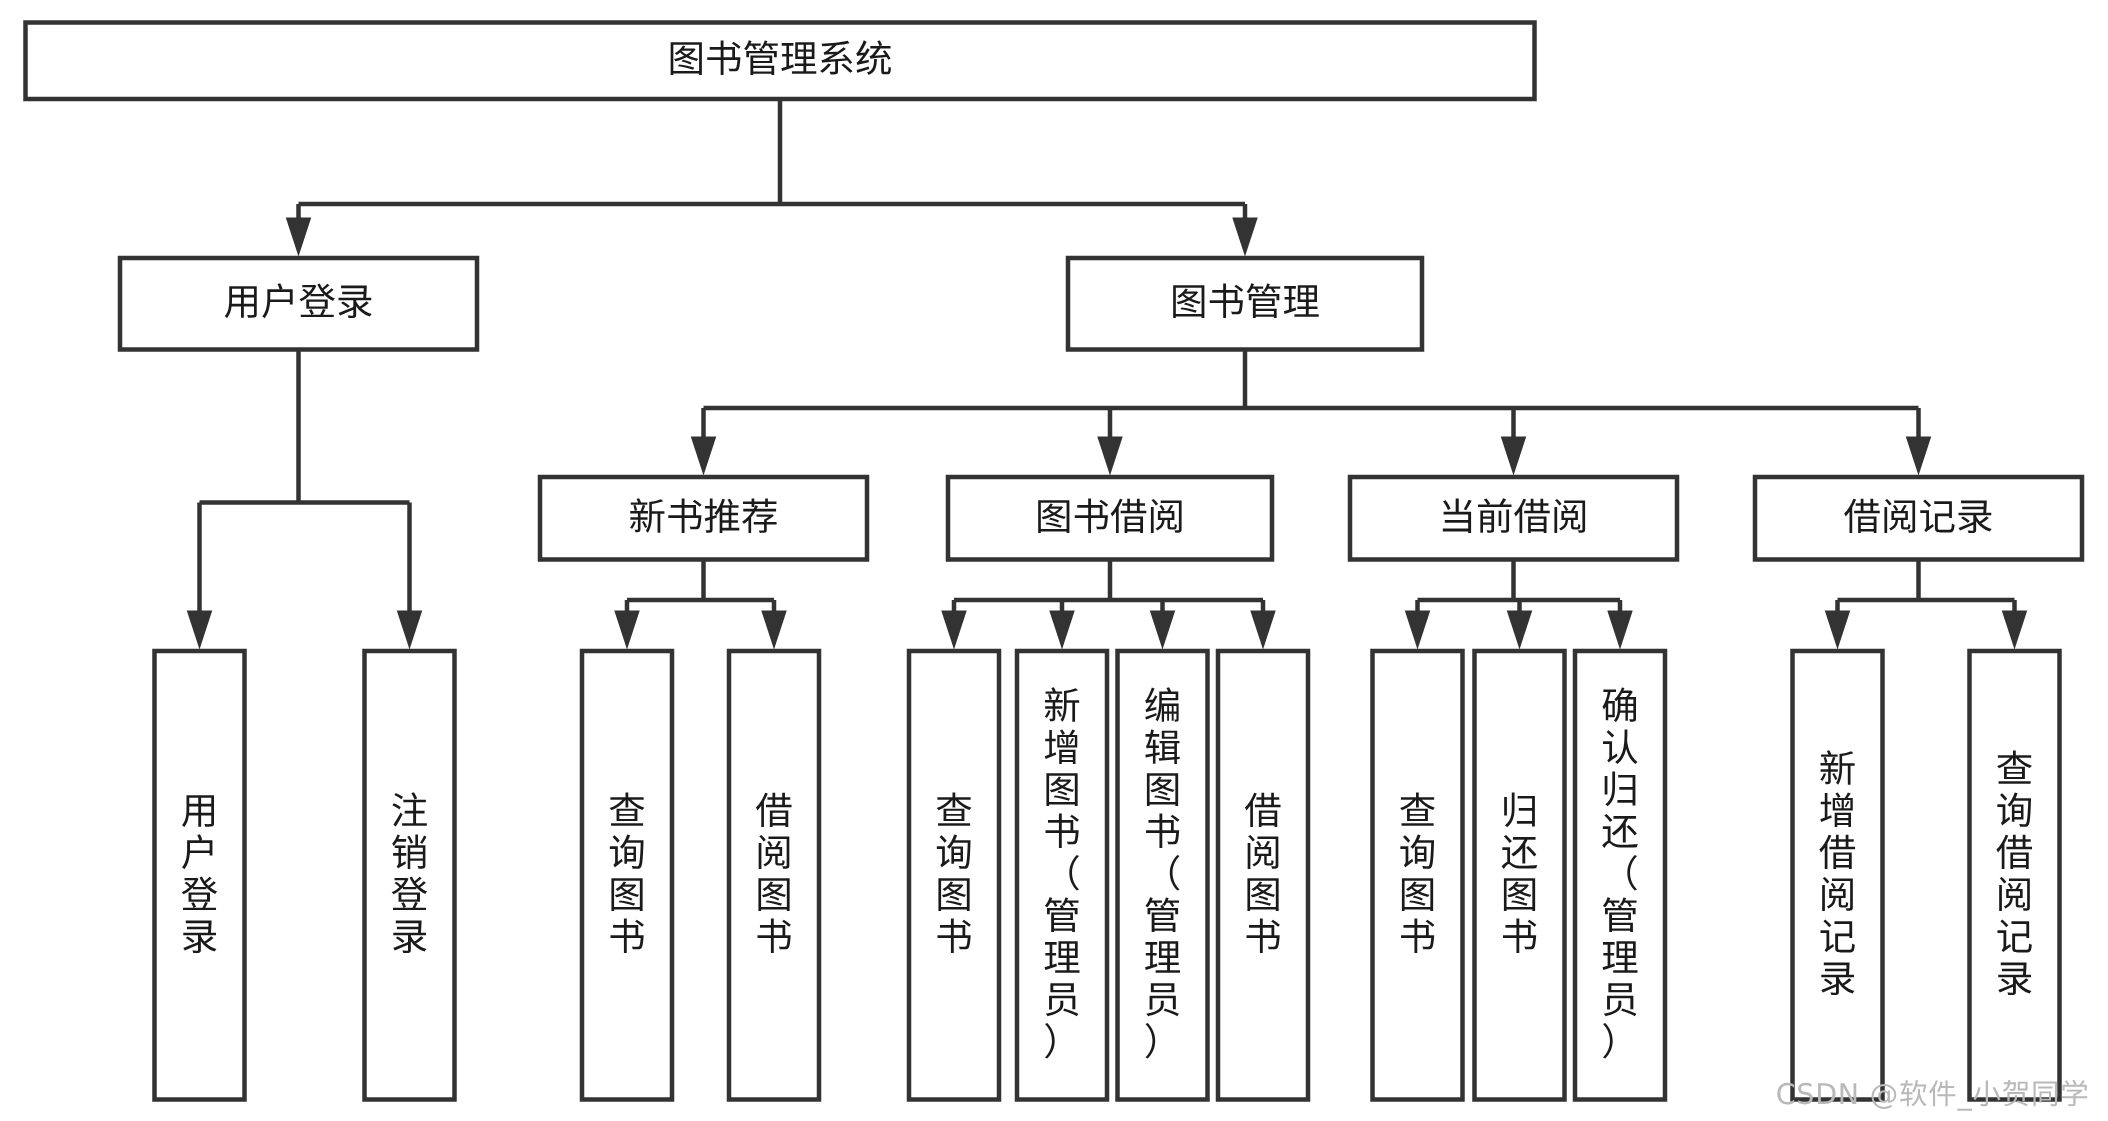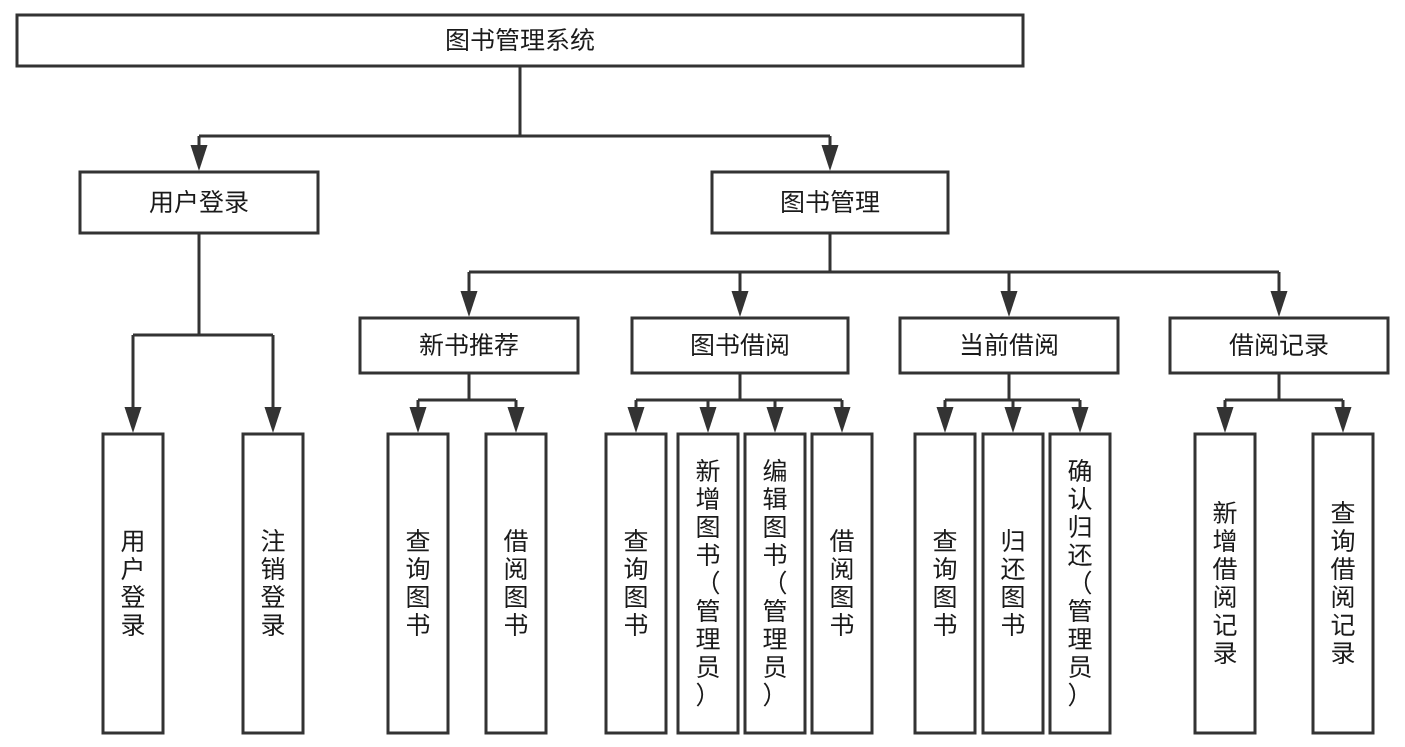--- a/index.html
+++ b/index.html
@@ -217,14 +217,15 @@
           <rect class="node-box" x="1195" y="434" width="60" height="299"></rect>
           <text class="node-label-v" x="1225" y="521.5"><tspan x="1225" dy="0">新</tspan><tspan x="1225" dy="28">增</tspan><tspan x="1225" dy="28">借</tspan><tspan x="1225" dy="28">阅</tspan><tspan x="1225" dy="28">记</tspan><tspan x="1225" dy="28">录</tspan></text>
         </g>
         <g>
           <rect class="node-box" x="1313" y="434" width="60" height="299"></rect>
           <text class="node-label-v" x="1343" y="521.5"><tspan x="1343" dy="0">查</tspan><tspan x="1343" dy="28">询</tspan><tspan x="1343" dy="28">借</tspan><tspan x="1343" dy="28">阅</tspan><tspan x="1343" dy="28">记</tspan><tspan x="1343" dy="28">录</tspan></text>
         </g>
       </g>
   </svg>
 
+  <div class="watermark">CSDN @软件_小贺同学</div>
 
 </div>
 
 </body></html>

